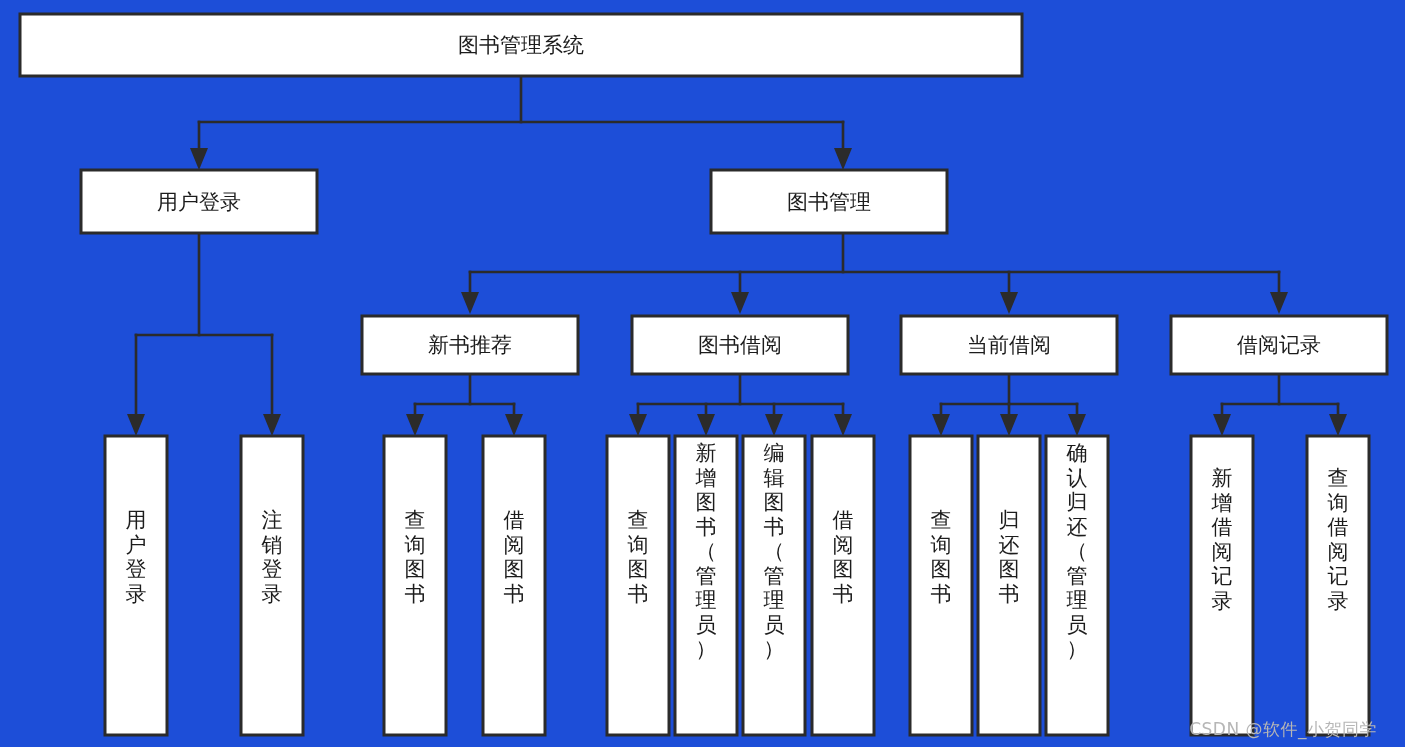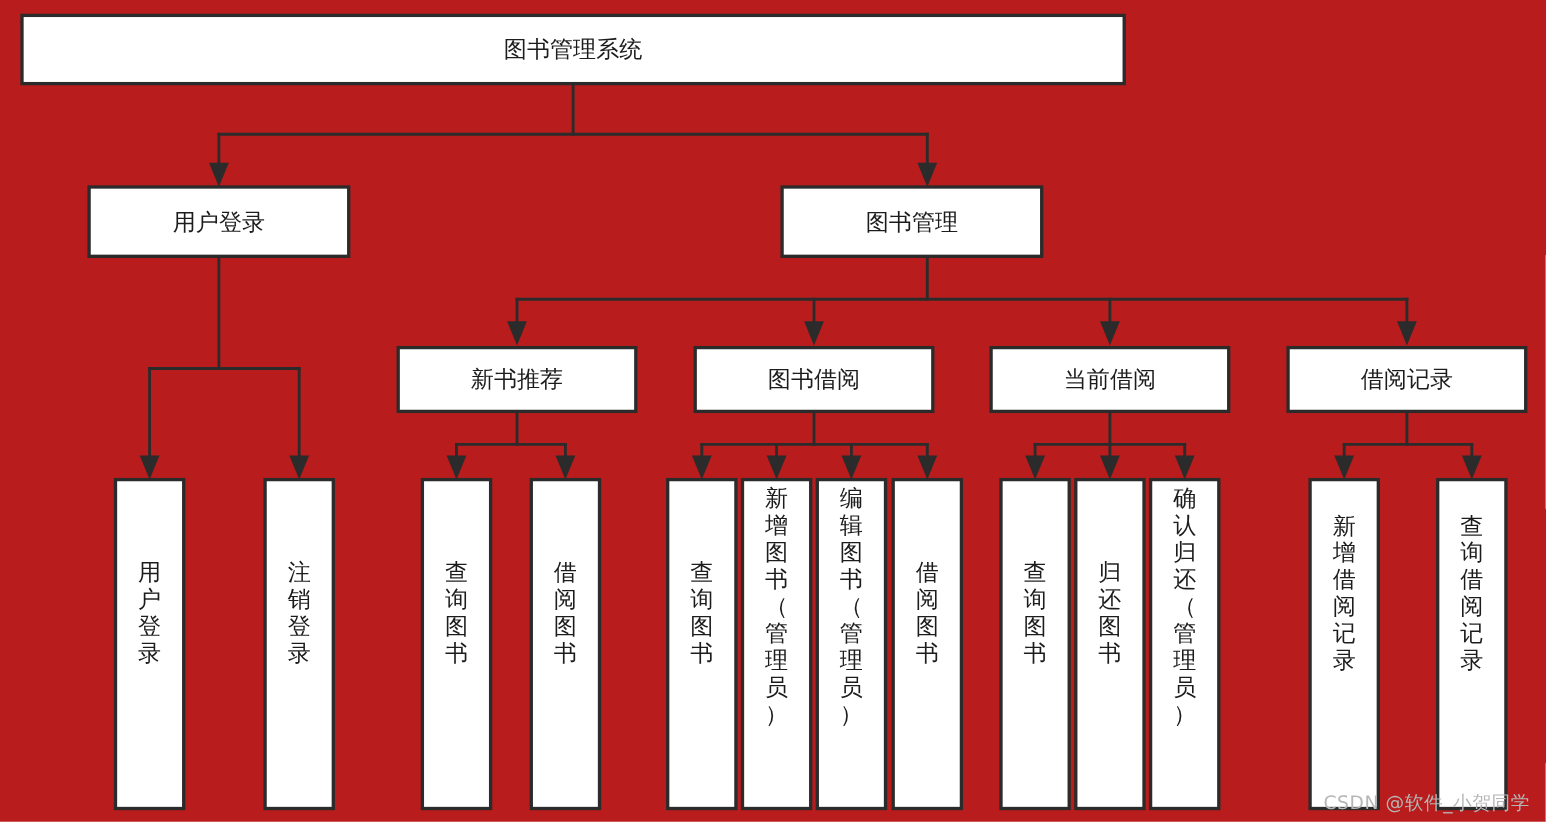--- a/index.html
+++ b/index.html
@@ -11,21 +11,21 @@
   body {
     width: 1405px;
     height: 747px;
     overflow: hidden;
     font-family: "DejaVu Sans", "Liberation Sans", sans-serif;
   }
   #diagram-root {
     position: relative;
     width: 1405px;
     height: 747px;
-    background: #b91c1c;
+    background: #1d4ed8;
   }
   svg#tree-svg {
     position: absolute;
     left: 0;
     top: 0;
     width: 1405px;
     height: 747px;
     display: block;
   }
   .node-rect {
@@ -50,21 +50,21 @@
     dominant-baseline: middle;
   }
   .node-label-v {
     font-family: "DejaVu Sans", "Liberation Sans", sans-serif;
     font-size: 21px;
     fill: #1c1c1c;
     text-anchor: middle;
   }
   .watermark {
     position: absolute;
-    right: 14px;
+    right: 28px;
     bottom: 6px;
     font-family: "DejaVu Sans", "Liberation Sans", sans-serif;
     font-size: 17px;
     color: #b6b6b6;
     letter-spacing: 0.5px;
     white-space: nowrap;
     user-select: none;
   }
 </style>
 </head>

